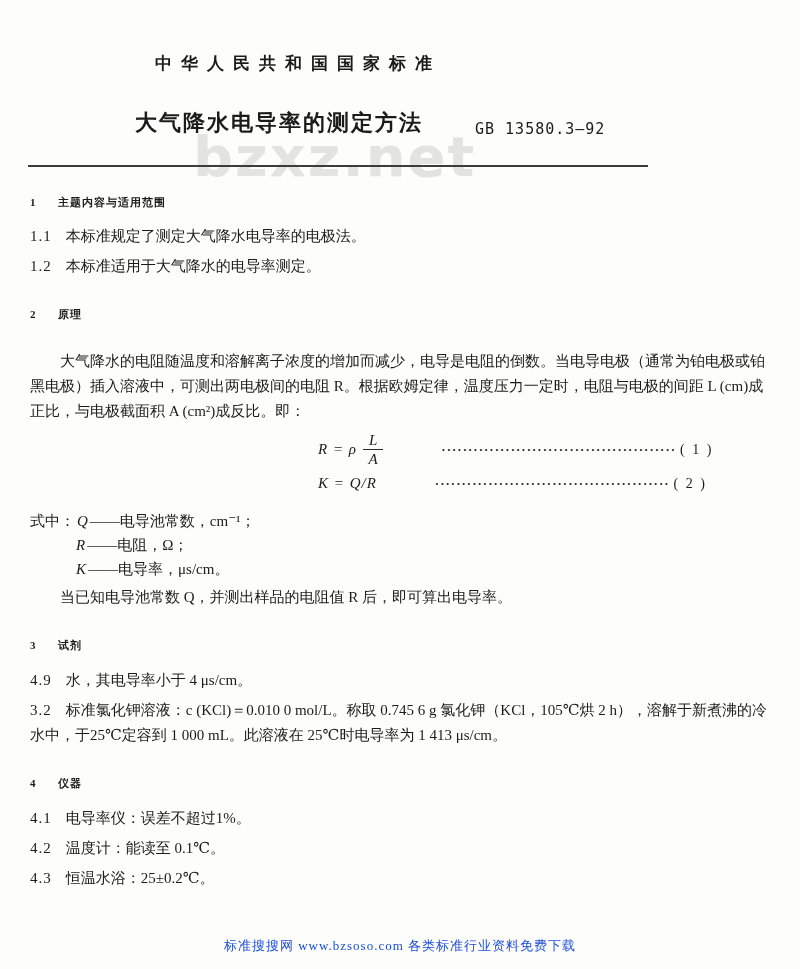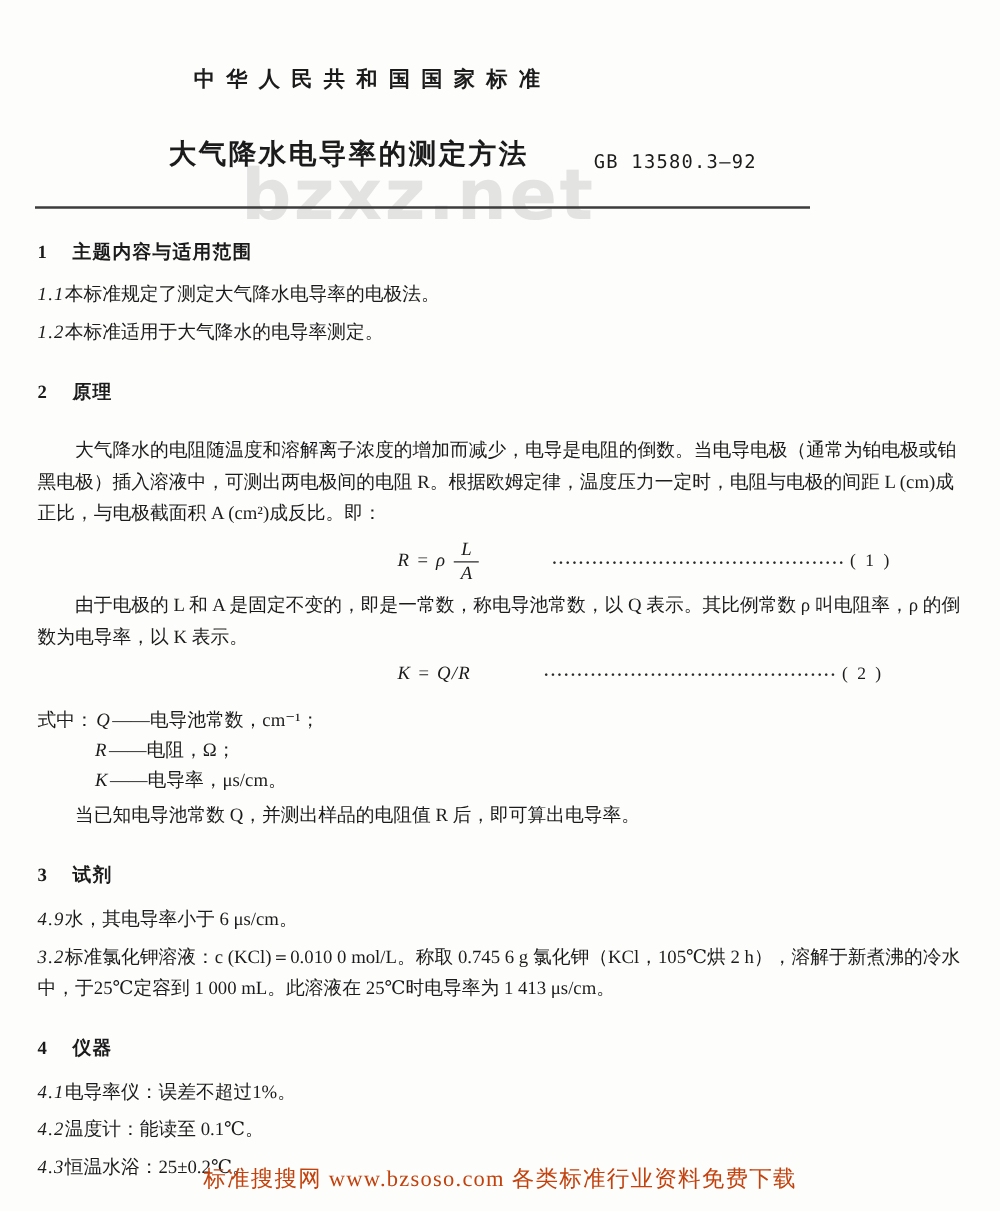--- a/index.html
+++ b/index.html
@@ -35,45 +35,45 @@
     font-family:"DejaVu Sans","Liberation Sans",sans-serif;
     font-weight:bold;font-size:56px;letter-spacing:2px;
     color:#e3e3e2;user-select:none;
   }
   .header-rule{
     margin:27px 0 0 -2px;
     width:620px;height:2px;background:#3c3c3c;border:none;
   }
 
   
-  .sec-heading{margin:25px 0 0 0;font-size:15px;font-weight:bold;letter-spacing:1px;line-height:20px;}
+  .sec-heading{margin:25px 0 0 0;font-size:11px;font-weight:bold;letter-spacing:1px;line-height:20px;}
   .sec-heading .num{display:inline-block;min-width:14px;margin-right:14px;font-weight:bold;}
   .clause{font-size:15px;line-height:25px;margin-top:5px;}
-  .clause .num{display:inline-block;letter-spacing:1px;font-style:italic;}
+  .clause .num{display:inline-block;margin-right:14px;letter-spacing:1px;}
   .para{font-size:15px;line-height:25px;text-indent:2em;margin:25px 0 0 0;}
   .tight{margin-top:4px;}
 
   
   .formula-row{display:flex;align-items:center;margin:8px 0 6px 0;padding-left:288px;font-size:15px;}
   .fx{font-style:italic;letter-spacing:1px;}
   .frac{display:inline-block;text-align:center;vertical-align:middle;margin-left:6px;font-style:italic;}
   .frac .top{display:block;padding:0 6px 1px 6px;border-bottom:1px solid #2a2a2a;line-height:16px;}
   .frac .bot{display:block;padding-top:1px;line-height:16px;}
   .dots{margin-left:58px;font-size:13px;font-weight:bold;letter-spacing:1px;color:#2a2a2a;white-space:nowrap;}
   .f-label{margin-left:4px;font-size:14px;letter-spacing:2px;white-space:nowrap;}
 
   .where{font-size:15px;line-height:24px;margin-top:17px;}
   .where .row2{padding-left:44px;}
   .wvar{font-style:italic;margin:0 2px;}
 
   
   .footer-mark{
     position:absolute;left:0;right:0;bottom:14px;z-index:3;
     text-align:center;
-    font-size:18px;letter-spacing:1px;color:#c2410c;
+    font-size:13px;letter-spacing:1px;color:#1d4ed8;
     font-family:"Liberation Serif","DejaVu Serif",serif;
   }
 </style>
 </head>
 <body>
 
 <div class="page">
 
   <div class="big-watermark">bzxz.net</div>
 
@@ -107,40 +107,39 @@
     <div class="formula-row">
       <span class="fx">R = ρ</span>
       <span class="frac">
         <span class="top">L</span>
         <span class="bot">A</span>
       </span>
       <span class="dots">············································</span>
       <span class="f-label">( 1 )</span>
     </div>
 
-    <p class="para tight">由于电极的 L 和 A 是固定不变的，即是一常数，称电导池常数，以 Q 表示。其比例常数 ρ 叫电阻率，ρ 的倒数为电导率，以 K 表示。</p>
 
     <div class="formula-row">
       <span class="fx">K = Q/R</span>
       <span class="dots">············································</span>
       <span class="f-label">( 2 )</span>
     </div>
 
     <div class="where">
       <div><span>式中：</span><span class="wvar">Q</span><span>——电导池常数，cm⁻¹；</span></div>
       <div class="row2"><span class="wvar">R</span><span>——电阻，Ω；</span></div>
       <div class="row2"><span class="wvar">K</span><span>——电导率，μs/cm。</span></div>
     </div>
     <p class="para tight">当已知电导池常数 Q，并测出样品的电阻值 R 后，即可算出电导率。</p>
 
     <div class="sec-heading">
       <span class="num">3</span><span>试剂</span>
     </div>
     <div class="clause" style="margin-top:13px;">
-      <span class="num">4.9</span><span>水，其电导率小于 6 μs/cm。</span>
+      <span class="num">4.9</span><span>水，其电导率小于 4 μs/cm。</span>
     </div>
     <div class="clause">
       <span class="num">3.2</span><span>标准氯化钾溶液：c (KCl)＝0.010 0 mol/L。称取 0.745 6 g 氯化钾（KCl，105℃烘 2 h），溶解于新煮沸的冷水中，于25℃定容到 1 000 mL。此溶液在 25℃时电导率为 1 413 μs/cm。</span>
     </div>
 
     <div class="sec-heading">
       <span class="num">4</span><span>仪器</span>
     </div>
     <div class="clause" style="margin-top:13px;">
       <span class="num">4.1</span><span>电导率仪：误差不超过1%。</span>

